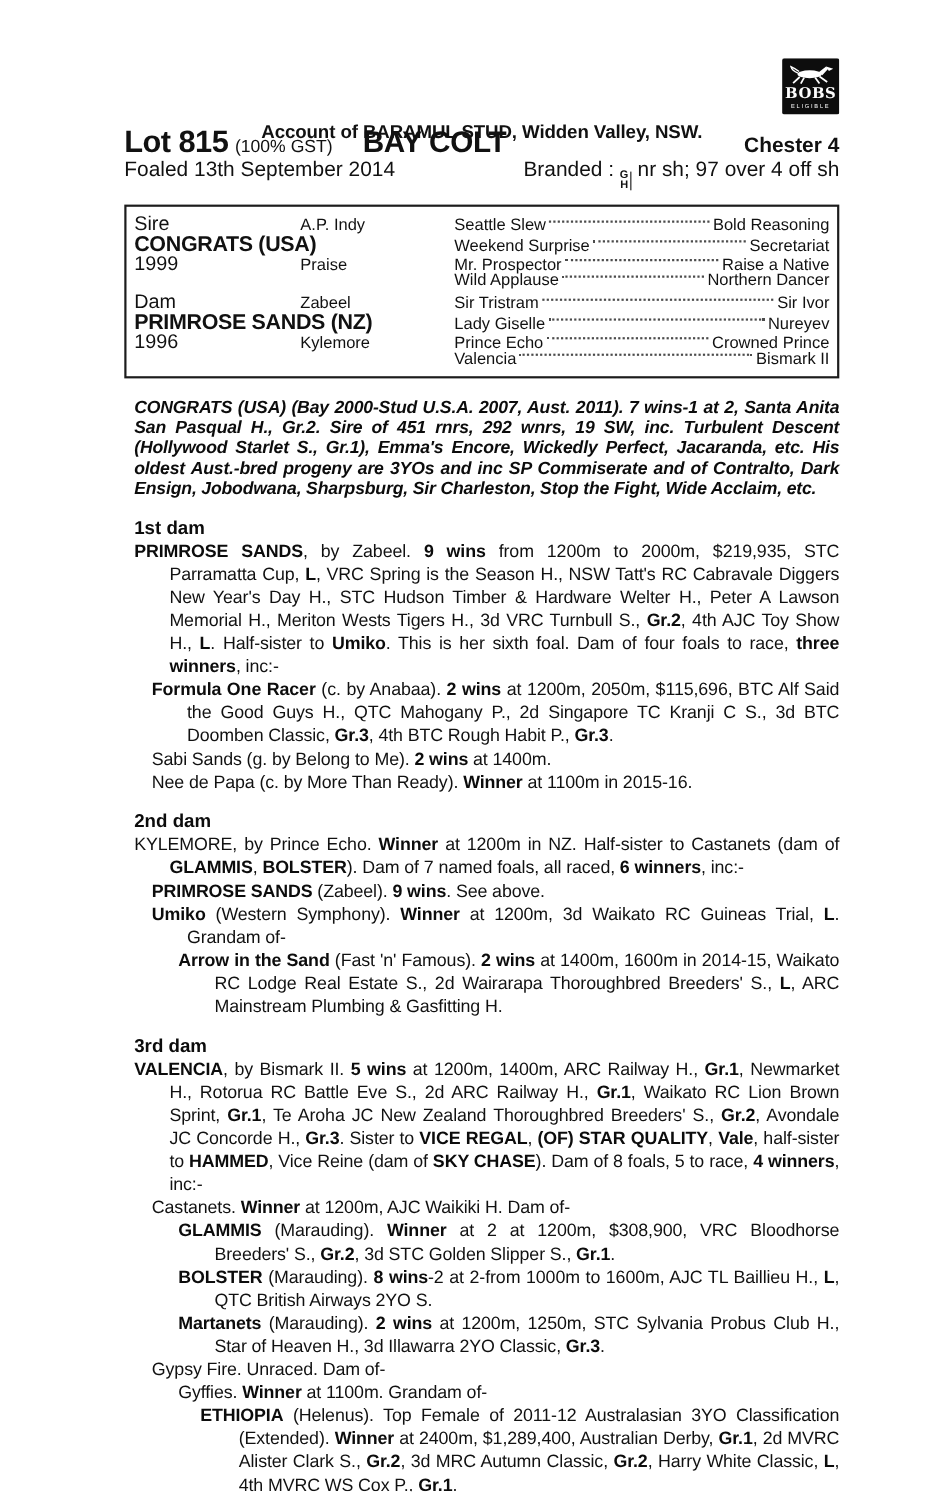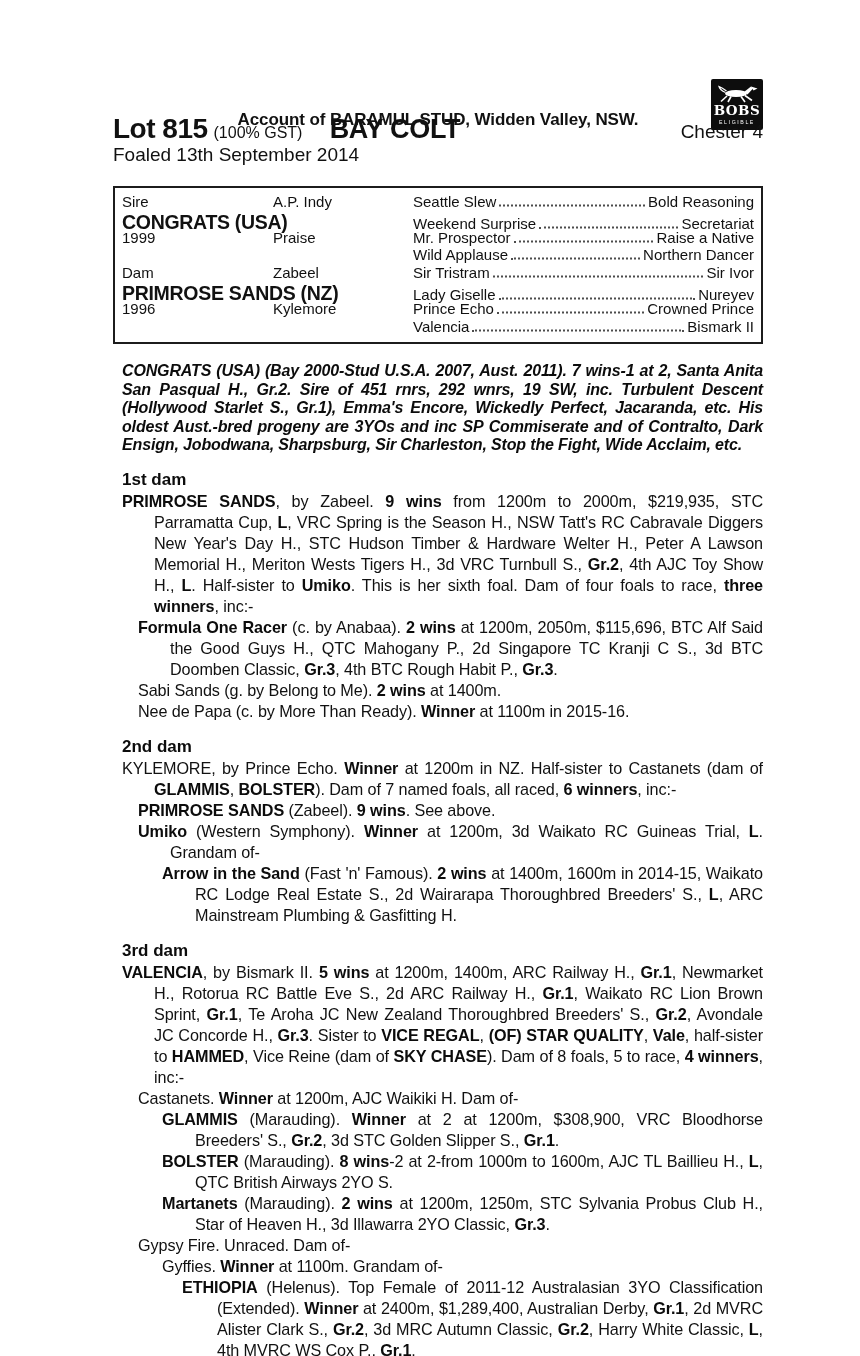--- a/index.html
+++ b/index.html
@@ -1,54 +1,54 @@
 <!DOCTYPE html>
 <html><head>
 <meta charset="utf-8">
 <style>
   html,body { margin:0; padding:0; background:#ffffff; }
   .page {
     position:relative; width:860px; height:1356px; background:#fff;
     font-family:"Liberation Sans", sans-serif; color:#111; overflow:hidden;
   }
   
-  .logo { position:absolute; left:711px; top:79px; width:52px; height:64px; }
+  .logo { position:absolute; left:711px; top:53px; width:52px; height:64px; }
   .account-line {
     position:absolute; left:113px; top:110px; width:650px;
     text-align:center; font-weight:bold; font-size:17px; letter-spacing:-0.1px;
   }
   .lot-row {
     position:absolute; left:113px; top:113px; width:650px;
     display:flex; align-items:baseline;
   }
   .lot-left  { flex:1; white-space:nowrap; }
   .lot-label { font-weight:bold; font-size:28px; letter-spacing:-0.5px; }
   .gst-note  { font-size:16px; margin-left:6px; }
   .lot-center{ flex:1; text-align:left; font-weight:bold; font-size:27px; letter-spacing:-0.3px; }
-  .lot-right { flex:1; text-align:right; font-weight:normal; font-size:19px; }
+  .lot-right { flex:1; text-align:right; font-weight:bold; font-size:19px; }
   .foaled-row {
     position:absolute; left:113px; top:144px; width:650px;
     display:flex; justify-content:space-between; font-size:19px;
   }
   .brand-part { white-space:nowrap; }
   .brand-stack {
     display:inline-flex; flex-direction:column; align-items:center;
     font-size:10px; line-height:8.5px; font-weight:bold;
     border-right:1.5px solid #111; padding-right:2px; vertical-align:-2px;
   }
   
   .ped-table {
     position:absolute; left:113px; top:186px; width:650px; box-sizing:border-box;
     border:2px solid #1c1c1c; padding:5px 7px 7px 7px; background:#fff;
   }
   .ped-row { display:flex; align-items:baseline; height:17.8px; }
-  .ped-c1 { width:151px; flex:none; font-size:15px; white-space:nowrap; overflow:visible; }
+  .ped-c1 { width:151px; flex:none; font-size:18px; white-space:nowrap; overflow:visible; }
   .ped-c1.name { font-weight:bold; font-size:19.5px; letter-spacing:-0.3px; }
   .ped-c2 { width:140px; flex:none; font-size:15px; white-space:nowrap; }
-  .ped-c3 { flex:1; display:flex; align-items:flex-end; font-size:15px; min-width:0; }
+  .ped-c3 { flex:1; display:flex; align-items:center; font-size:15px; min-width:0; }
   .anc-left, .anc-right { white-space:nowrap; }
   .leader { flex:1; height:0; border-bottom:2px dotted #4c4c4c; margin:0 3px; transform:translateY(-3.5px); }
   
   .flow { position:absolute; left:113px; top:352px; width:650px; }
   .textcol { padding-left:9px; }
   .sire-block {
     font-weight:bold; font-size:16px; line-height:18.6px;
     text-align:justify; letter-spacing:-0.15px; margin:10px 0 0 0;font-style:italic;
   }
   .section-heading { font-weight:bold; font-size:17px; margin:15px 0 1px 0; }
@@ -88,20 +88,28 @@
   <div class="lot-row">
     <div class="lot-left">
       <span class="lot-label">Lot 815</span><span class="gst-note">(100% GST)</span>
     </div>
     <div class="lot-center">BAY COLT</div>
     <div class="lot-right">Chester 4</div>
   </div>
 
   <div class="foaled-row">
     <span>Foaled 13th September 2014</span>
+    <span class="brand-part">
+      <span>Branded :</span>
+      <span class="brand-stack">
+          <span>G</span>
+          <span>H</span>
+        </span>
+      <span>nr sh; 97 over 4 off sh</span>
+    </span>
   </div>
 
   <div class="ped-table">
     <div>
         <div class="ped-row">
           <div class="ped-c1">Sire</div>
           <div class="ped-c2">A.P. Indy</div>
           <div class="ped-c3">
             <span class="anc-left">Seattle Slew</span>
             <span class="leader"></span>

